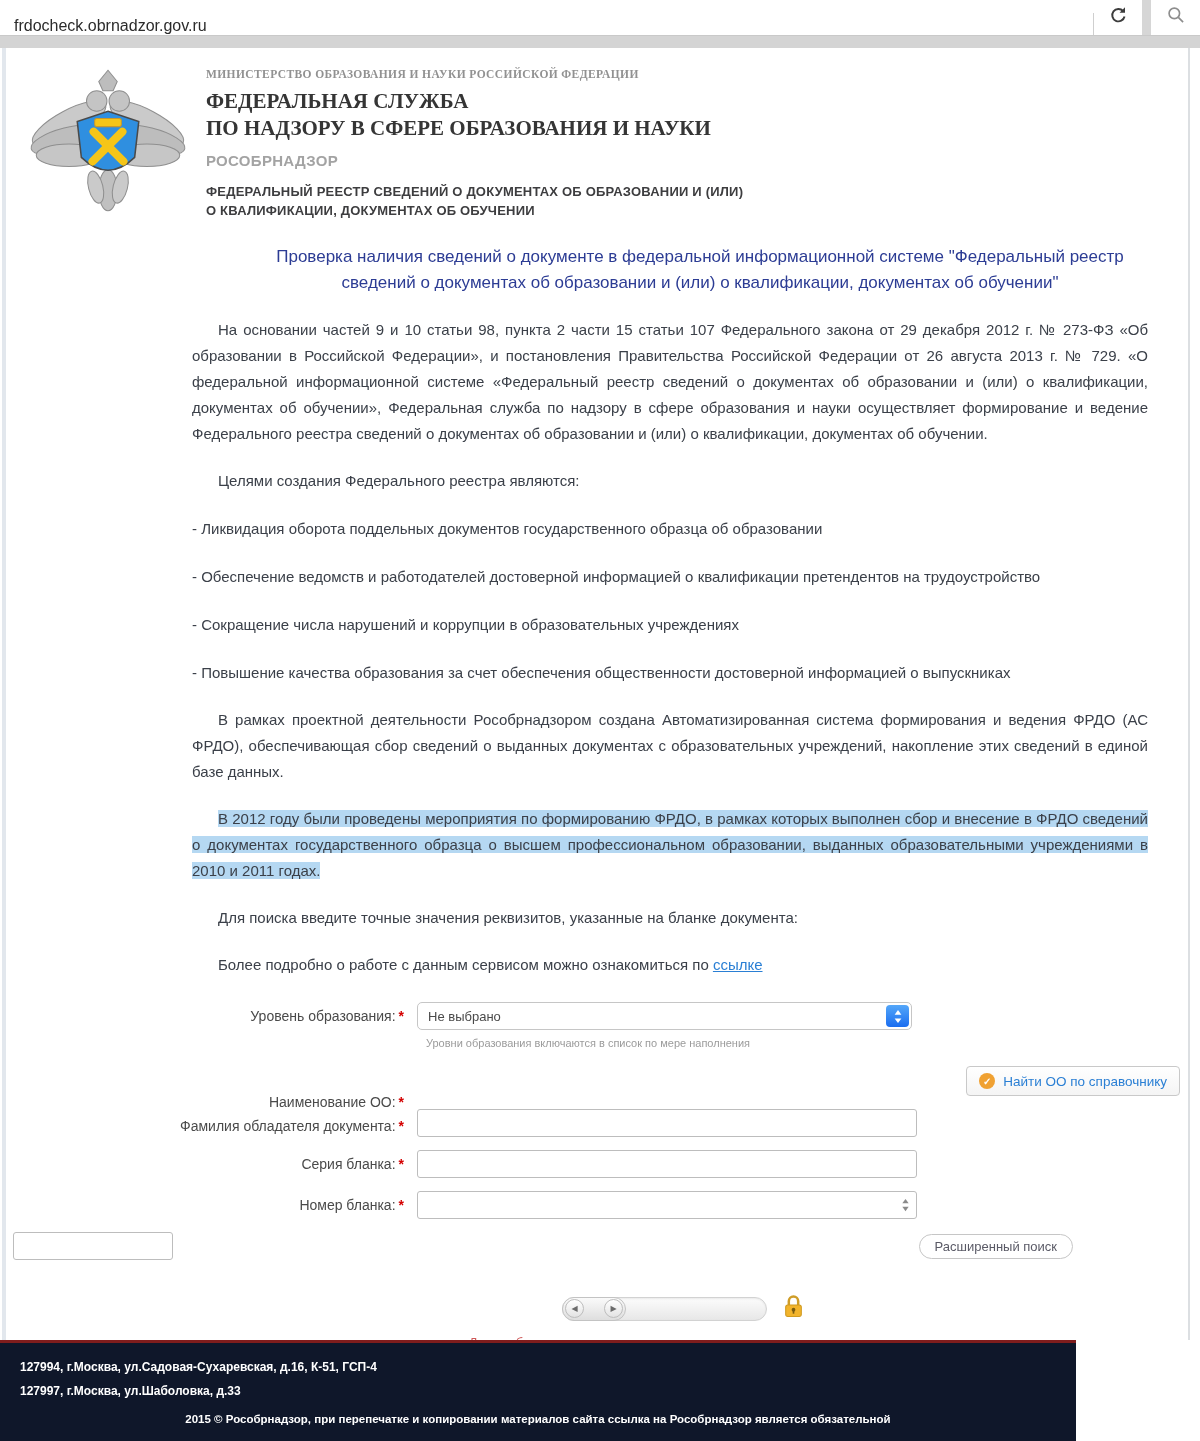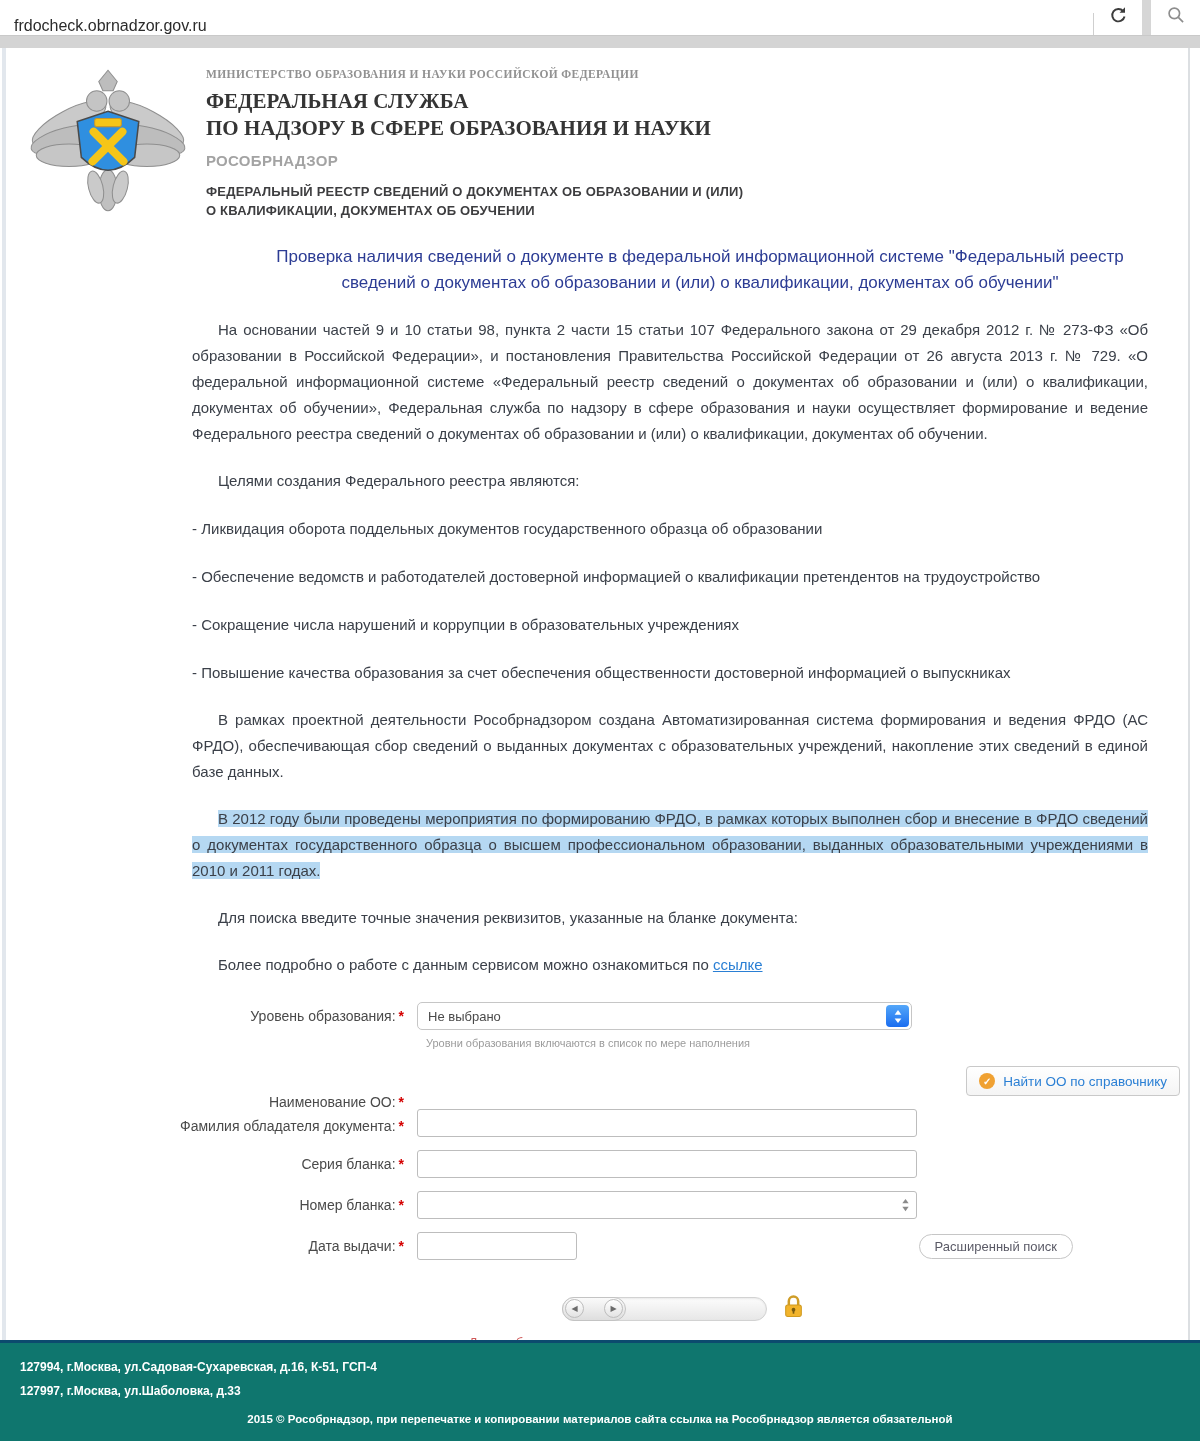--- a/index.html
+++ b/index.html
@@ -72,22 +72,22 @@
   .lock-ico { margin-left:16px; }
   .unlock-hint { margin:12px 0 0 390px; width:600px; text-align:center; font-size:13px; color:#cf5a5a; }
   
   .actions { margin:40px 0 0 415px; display:flex; }
   .btn-check { height:38px; padding:0 17px; border:1px solid #e6e6e6; font-size:14.5px; color:#abcdec; background:#fdfdfd; cursor:default; }
   .btn-check .btn-ico { background:#f6d9a6; }
   .btn-clear { height:38px; padding:0 17px; border:1px solid #c4c4c4; font-size:14.5px; font-weight:bold; color:#2a7fd4; margin-left:10px; }
   .btn-clear .btn-ico { background:#ee9b1f; }
 
   
-  .footer { position:absolute; left:0; top:1340px; width:1200px; height:101px;
-    background:#0f766e; border-top:3px solid #0c4a6e; color:#fff; font-weight:bold; }
+  .footer { position:absolute; left:0; top:1340px; width:1076px; height:101px;
+    background:#0f172a; border-top:3px solid #7f1d1d; color:#fff; font-weight:bold; }
   .footer .addr { font-size:12px; padding-left:20px; }
   .footer .addr1 { padding-top:17px; }
   .footer .addr2 { padding-top:10px; }
   .footer .copyright { text-align:center; font-size:11.5px; padding-top:15px; }
 </style>
 </head>
 <body>
 
 <div class="browser-bar">
   <div class="url-text">frdocheck.obrnadzor.gov.ru</div>
@@ -208,21 +208,20 @@
       <span class="spinner">
         <svg viewBox="0 0 10 16" width="9" height="14">
           <path d="M5 1 L8.6 6 H1.4 Z" fill="#8a8a8a"></path>
           <path d="M5 15 L1.4 10 H8.6 Z" fill="#8a8a8a"></path>
         </svg>
       </span>
     </div>
   </div>
 
   <div class="frm-row">
-    <div class="flabel"><span>Дата выдачи:</span><span class="req">*</span></div>
     <div class="fctrl"><input class="tinput date" type="text" style=""></div>
     <div class="adv-btn btn">
       <span>Расширенный поиск</span>
     </div>
   </div>
 
   <div class="slider-wrap">
     <div class="slider-track">
       <div class="slider-handle">
         <span class="handle-circ">◀</span>

